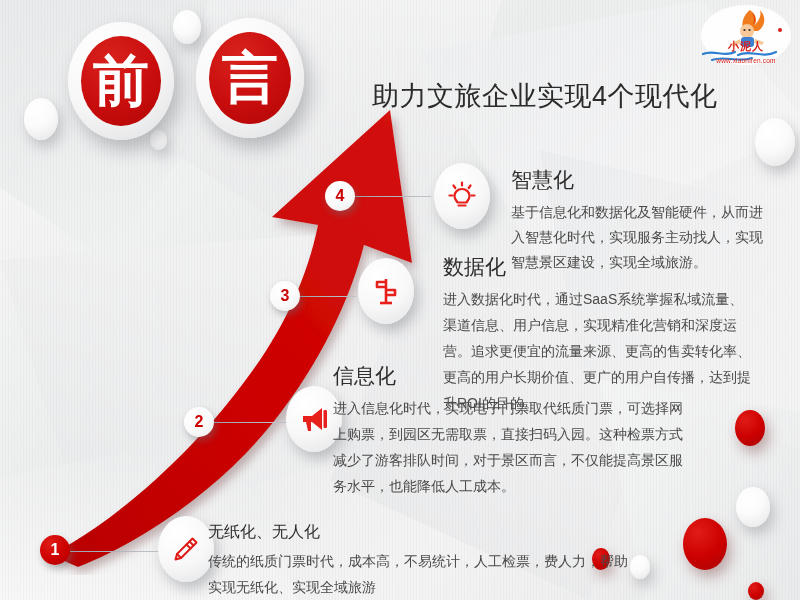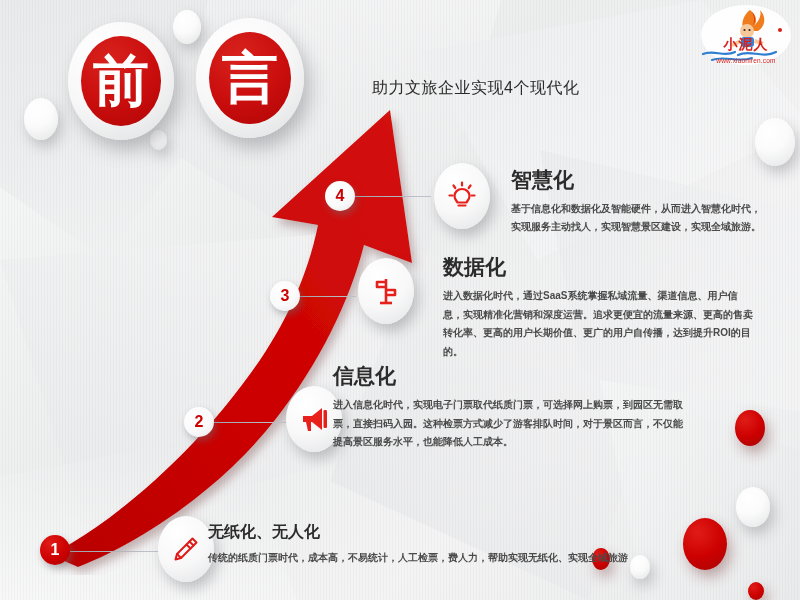--- a/index.html
+++ b/index.html
@@ -136,21 +136,21 @@
   #badge1 { left: 68px; top: 22px; width: 106px; height: 118px; }
   #badge1 .inner { width: 80px; height: 90px; font-size: 56px; }
   #badge2 { left: 196px; top: 18px; width: 108px; height: 120px; }
   #badge2 .inner { width: 82px; height: 92px; font-size: 56px; }
 
   
   #headline {
     position: absolute;
     left: 372px;
     top: 78px;
-    font-size: 16px;
+    font-size: 27px;
     color: #2b2b2b;
     letter-spacing: .5px;
     white-space: nowrap;
   }
 
   
   #arrow-wrap {
     position: absolute;
     left: 20px;
     top: 95px;
@@ -205,29 +205,29 @@
     display: flex;
     align-items: center;
     justify-content: center;
   }
   #disc1 { left: 158px; top: 516px; width: 56px; height: 66px; }
   #disc2 { left: 286px; top: 386px; width: 56px; height: 66px; }
   #disc3 { left: 358px; top: 258px; width: 56px; height: 66px; }
   #disc4 { left: 434px; top: 163px; width: 56px; height: 66px; }
 
   
-  .block { position: absolute; font-weight: bold; }
+  .block { position: absolute; }
   .block .b-title {
     font-size: 21px;
     color: #2c2c2c;
     margin: 0 0 6px 0;
     white-space: nowrap;
   }
   .block .b-body {
-    font-size: 10px;
+    font-size: 14px;
     color: #4a4a4a;
     line-height: 1.85;
     margin: 0;
   }
   #block1 { left: 208px; top: 522px; width: 430px; }
   #block1 .b-title { font-size: 16px; }
   #block2 { left: 333px; top: 362px; width: 350px; }
   #block3 { left: 443px; top: 253px; width: 310px; }
   #block4 { left: 511px; top: 166px; width: 255px; }
   #block4 .b-body { line-height: 1.8; }
@@ -238,21 +238,21 @@
     right: 8px;
     top: 4px;
     width: 92px;
     height: 62px;
   }
   #logo .logo-text {
     position: absolute;
     left: 0; right: 0;
     bottom: 12px;
     text-align: center;
-    font-size: 14px;
+    font-size: 11px;
     font-weight: bold;
     color: #d8201b;
     letter-spacing: 1px;
   }
   #logo .logo-url {
     position: absolute;
     left: 0; right: 0;
     bottom: 2px;
     text-align: center;
     font-size: 6.5px;

